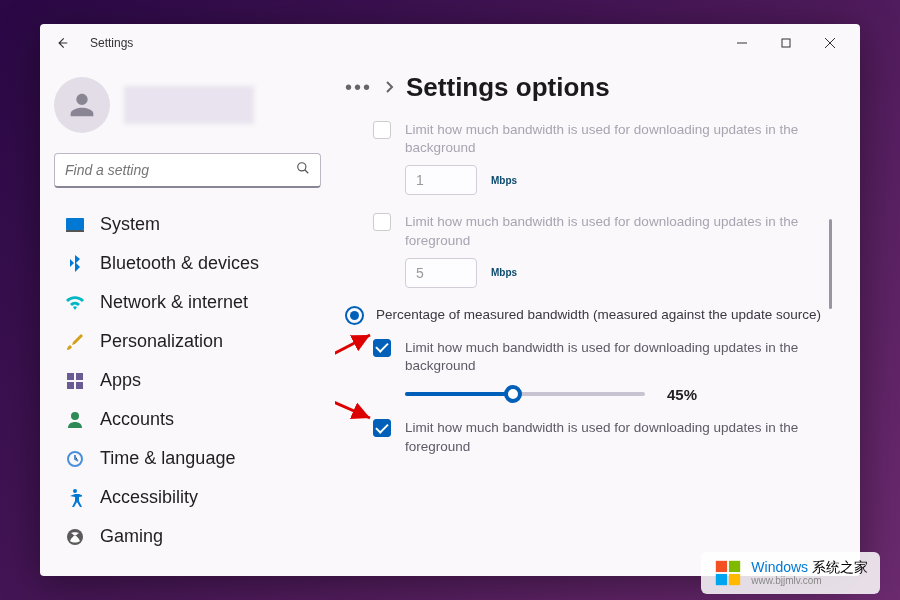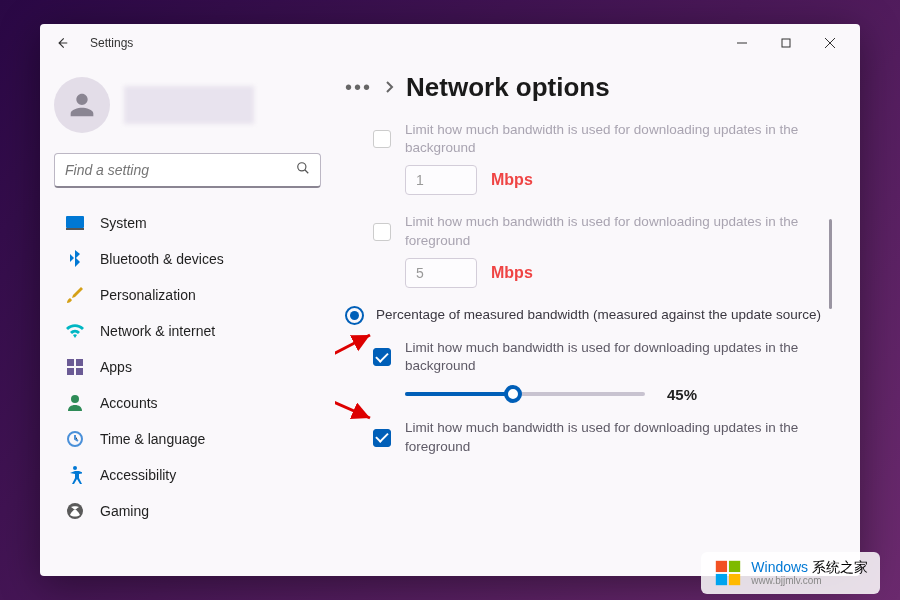--- a/index.html
+++ b/index.html
@@ -52,50 +52,50 @@
       display: flex; align-items: center;
     }
     .search-input {
       flex: 1; border: none; outline: none; padding: 8px 10px;
       font-size: 14px; background: transparent; font-style: italic;
     }
     .search-icon-wrap { padding: 0 10px; }
     .nav { display: flex; flex-direction: column; gap: 2px; overflow: hidden; }
     .nav-item {
       display: flex; align-items: center; padding: 8px 12px;
-      border-radius: 4px; cursor: pointer; font-size: 14px;
+      border-radius: 4px; cursor: pointer; font-size: 18px;
       color: #1f1f1f;
     }
     .nav-icon { width: 18px; height: 18px; margin-right: 16px; flex-shrink: 0; display: flex; align-items: center; justify-content: center; }
     .main {
       flex: 1; padding: 10px 28px 10px 10px;
       overflow: hidden; position: relative;
     }
     .breadcrumb { display: flex; align-items: center; gap: 12px; margin-bottom: 18px; }
     .bc-dots { font-size: 20px; color: #666; letter-spacing: 2px; cursor: pointer; }
     .bc-chev { color: #666; }
     .page-title { font-size: 26px; font-weight: 600; color: #1a1a1a; }
     .content { padding-left: 28px; padding-right: 4px; height: 430px; overflow: hidden; position: relative; }
-    .checkbox-row { display: flex; align-items: center; gap: 14px; margin-bottom: 8px; }
+    .checkbox-row { display: flex; align-items: flex-start; gap: 14px; margin-bottom: 8px; }
     .checkbox {
       width: 18px; height: 18px; border: 1.5px solid #888; border-radius: 3px;
       flex-shrink: 0; display: flex; align-items: center; justify-content: center;
       cursor: pointer; background: #fff;
     }
     .checkbox.checked { background: #005fb8; border-color: #005fb8; }
     .checkbox.checked::after { content: ""; width: 10px; height: 5px; border-left: 2px solid #fff; border-bottom: 2px solid #fff; transform: rotate(-45deg) translate(1px,-1px); }
     .checkbox.disabled { border-color: #ccc; cursor: default; }
     .opt-label { font-size: 13.5px; color: #5e5a66; line-height: 1.35; }
     .opt-label.disabled { color: #a9a4b1; }
     .input-row { display: flex; align-items: center; gap: 14px; margin: 6px 0 18px 32px; }
     .num-input {
       width: 72px; padding: 6px 10px; border: 1px solid #d3cdd9; border-radius: 4px;
       font-size: 14px; color: #999; background: #fdfcfe;
     }
-    .unit { font-weight: 600; font-size: 16px; color: #ef4444; }
+    .unit { font-weight: 600; font-size: 10px; color: #0c4a6e; }
     .radio-row { display: flex; align-items: flex-start; gap: 12px; margin: 6px 0 14px -28px; }
     .radio {
       width: 19px; height: 19px; border: 2px solid #005fb8; border-radius: 50%;
       flex-shrink: 0; display: flex; align-items: center; justify-content: center;
       cursor: pointer;
     }
     .radio.selected::after { content: ""; width: 9px; height: 9px; background: #005fb8; border-radius: 50%; }
     .radio-label { font-size: 13.5px; color: #3a3740; line-height: 1.35; }
     .slider-row { display: flex; align-items: center; gap: 22px; margin: 10px 0 16px 32px; }
     .slider {
@@ -198,33 +198,33 @@
         <div class="nav-item">
           <span class="nav-icon">
               <svg width="14" height="18" viewBox="0 0 14 18">
                 <path fill="#0078d4" d="M7 0l5 4-4 4 4 4-5 5V0zM2 4l4 4-4 4"></path>
               </svg>
             </span>
           <span>Bluetooth &amp; devices</span>
         </div>
         <div class="nav-item">
           <span class="nav-icon">
+              <svg width="18" height="14" viewBox="0 0 18 14">
+                <path fill="#00b7c3" d="M9 14l-2-3c1-1 3-1 4 0zM4 8c3-3 7-3 10 0l-2 2c-2-2-4-2-6 0zM0 4c5-5 13-5 18 0l-2 2c-4-4-10-4-14 0z"></path>
+              </svg>
+            </span>
+          <span>Network &amp; internet</span>
+        </div>
+        <div class="nav-item">
+          <span class="nav-icon">
               <svg width="16" height="16" viewBox="0 0 16 16">
                 <path fill="#d4a017" d="M14 0l2 2-8 8-3 1 1-3zM3 11c-2 1-3 3-3 5 2 0 4-1 5-3z"></path>
               </svg>
             </span>
           <span>Personalization</span>
-        </div>
-        <div class="nav-item">
-          <span class="nav-icon">
-              <svg width="18" height="14" viewBox="0 0 18 14">
-                <path fill="#00b7c3" d="M9 14l-2-3c1-1 3-1 4 0zM4 8c3-3 7-3 10 0l-2 2c-2-2-4-2-6 0zM0 4c5-5 13-5 18 0l-2 2c-4-4-10-4-14 0z"></path>
-              </svg>
-            </span>
-          <span>Network &amp; internet</span>
         </div>
         <div class="nav-item">
           <span class="nav-icon">
               <svg width="16" height="16" viewBox="0 0 16 16">
                 <rect width="7" height="7" fill="#6b5b95"></rect>
                 <rect x="9" width="7" height="7" fill="#6b5b95"></rect>
                 <rect y="9" width="7" height="7" fill="#6b5b95"></rect>
                 <rect x="9" y="9" width="7" height="7" fill="#6b5b95"></rect>
               </svg>
             </span>
@@ -270,21 +270,21 @@
     </div>
 
     <div class="main">
       <div class="breadcrumb">
         <span class="bc-dots">•••</span>
         <span class="bc-chev">
           <svg width="10" height="12" viewBox="0 0 10 12">
               <path fill="none" stroke="#666" stroke-width="2" d="M3 1l5 5-5 5"></path>
             </svg>
         </span>
-        <h1 class="page-title">Network options</h1>
+        <h1 class="page-title">Settings options</h1>
       </div>
 
       <div class="content">
 
         <div class="checkbox-row">
           <div class="checkbox disabled"></div>
           <div class="opt-label disabled">Limit how much bandwidth is used for downloading updates in the background</div>
         </div>
         <div class="input-row">
           <input class="num-input" disabled="" value="1" style="">

